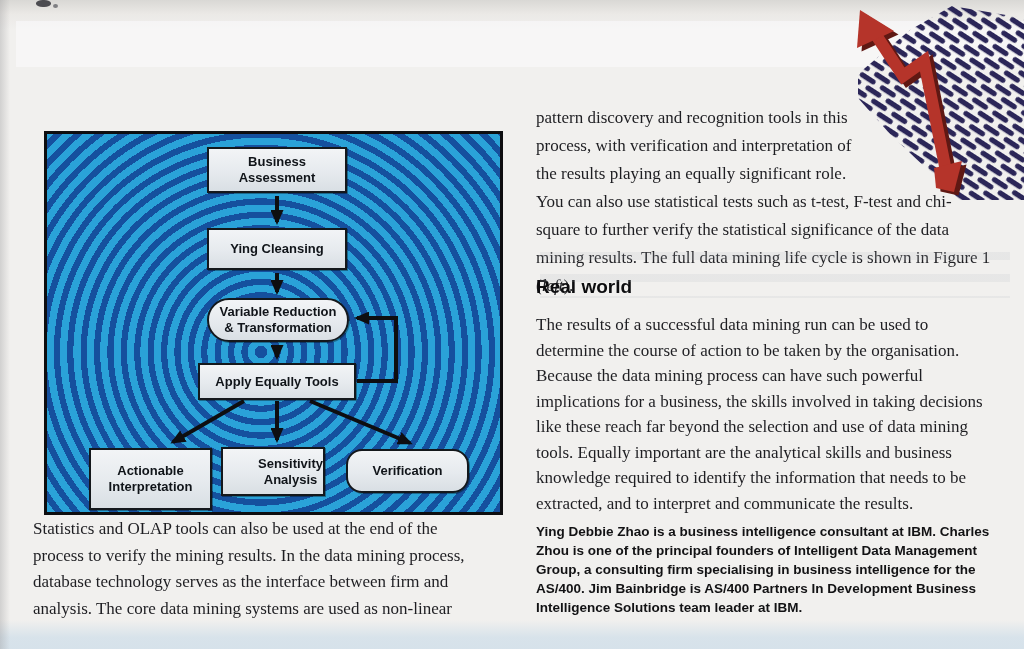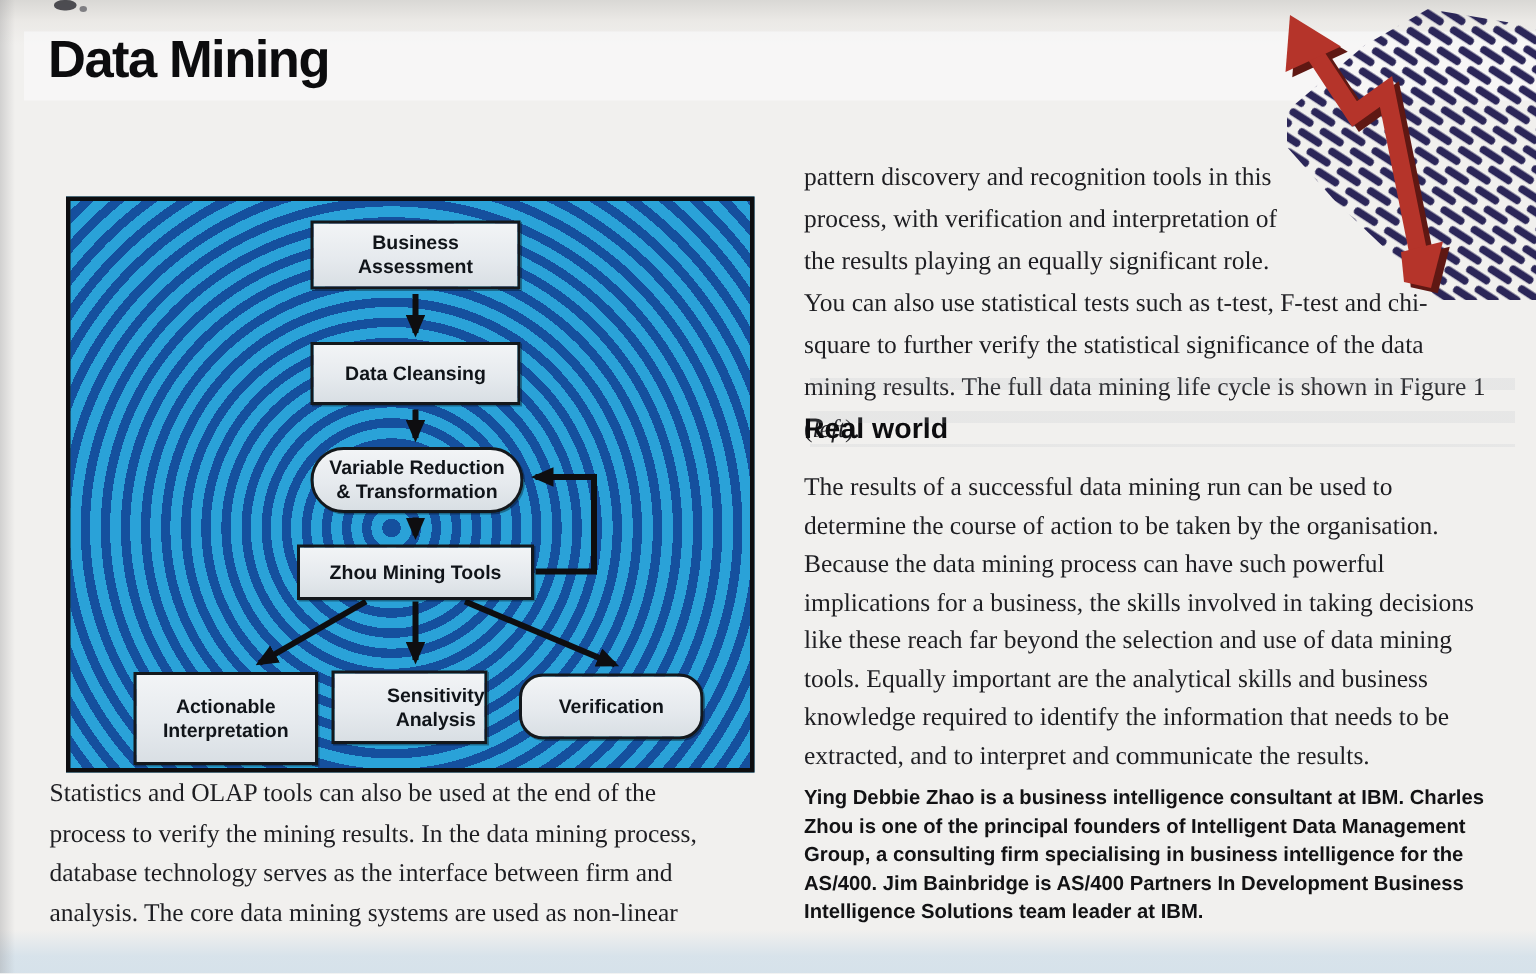--- a/index.html
+++ b/index.html
@@ -98,44 +98,43 @@
 </style>
 </head>
 <body>
 
 <div class="page">
 
   <div class="title-band"></div>
   <div class="mark-top-left"></div>
   <div class="mark-top-left2"></div>
 
-  <h1 class="title">Data Mining</h1>
 
   <figure class="flow-figure">
     <svg class="flow-arrows" viewBox="0 0 453 378" xmlns="http://www.w3.org/2000/svg">
       <defs>
         <marker id="ah" markerUnits="userSpaceOnUse" markerWidth="15" markerHeight="13" refX="12" refY="6.5" orient="auto">
           <path d="M0,0 L15,6.5 L0,13 Z" fill="#0e0e10"></path>
         </marker>
       </defs>
       <g stroke="#0e0e10" stroke-width="4" fill="none">
         <path d="M230,62 V88" marker-end="url(#ah)"></path>
         <path d="M230,139 V158" marker-end="url(#ah)"></path>
         <path d="M230,211 V223" marker-end="url(#ah)"></path>
         <path d="M310,247 H349 V184 H310" marker-end="url(#ah)"></path>
         <path d="M197,267 L126,308" marker-end="url(#ah)"></path>
         <path d="M230,267 V306" marker-end="url(#ah)"></path>
         <path d="M263,267 L363,309" marker-end="url(#ah)"></path>
       </g>
     </svg>
     <div class="node n-ba">Business Assessment</div>
-    <div class="node n-dc">Data Cleansing</div>
+    <div class="node n-dc">Ying Cleansing</div>
     <div class="node n-vr">Variable Reduction
 &amp; Transformation</div>
-    <div class="node n-amt">Zhou Mining Tools</div>
+    <div class="node n-amt">Apply Equally Tools</div>
     <div class="node n-ai">Actionable
 Interpretation</div>
     <div class="node n-sa">Sensitivity
 Analysis</div>
     <div class="node n-ve">Verification</div>
   </figure>
 
   <svg class="logo" viewBox="0 0 176 196" xmlns="http://www.w3.org/2000/svg">
     <defs>
       <pattern id="stripes" width="24" height="16" patternUnits="userSpaceOnUse" patternTransform="rotate(33)">

